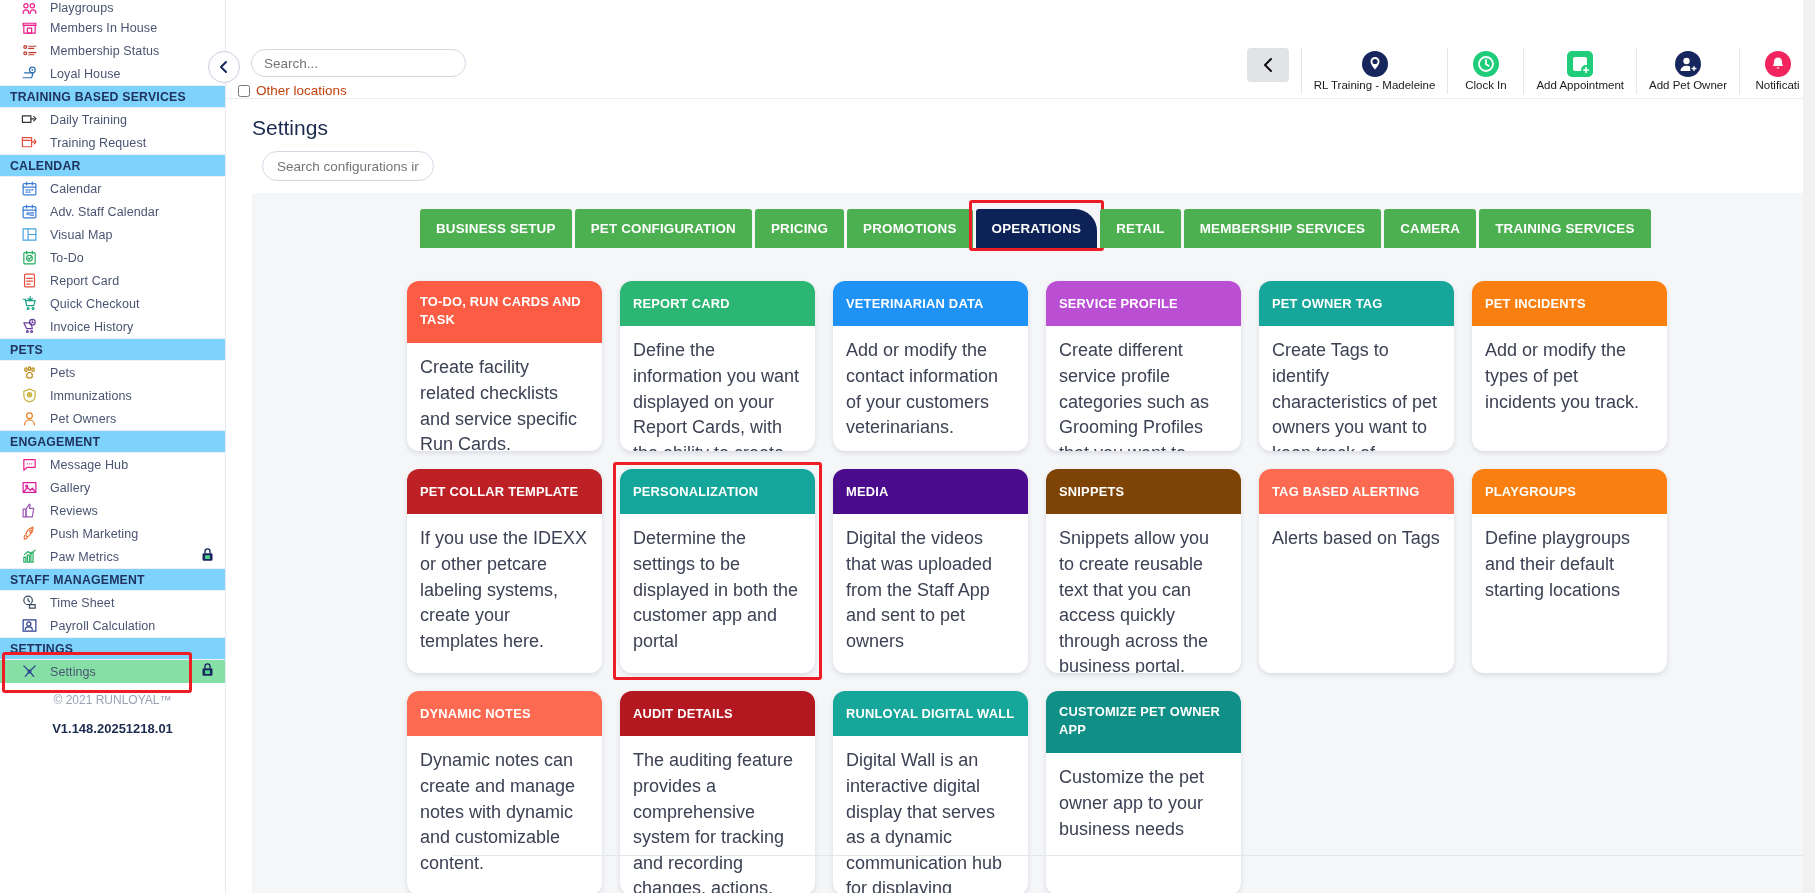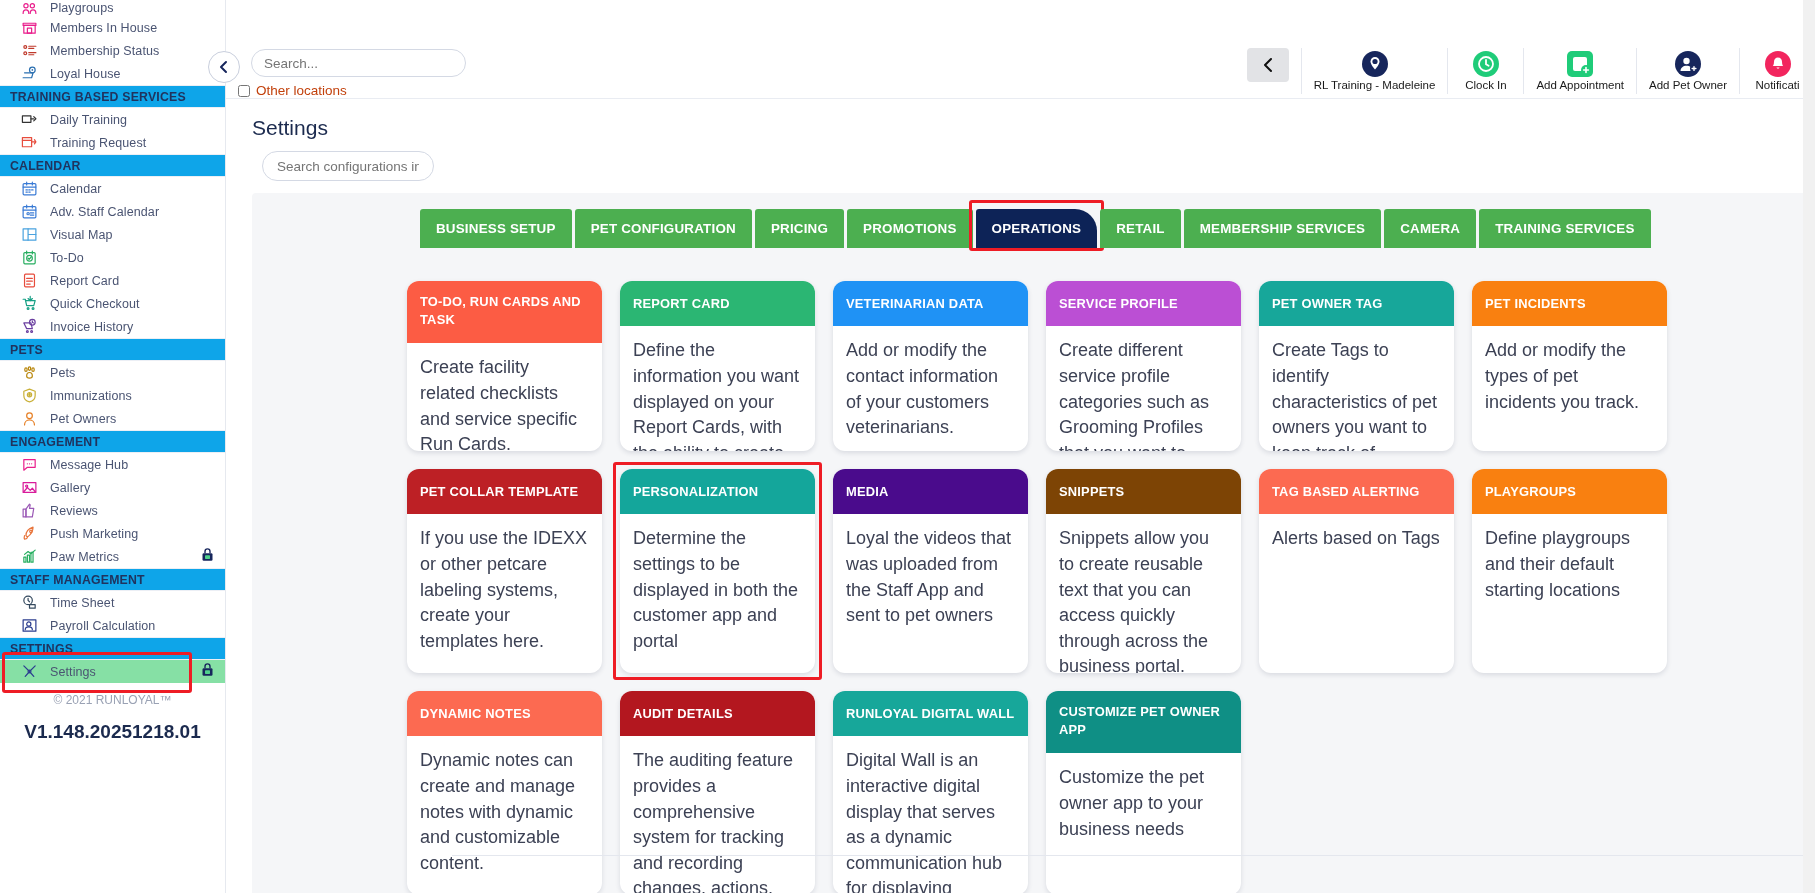--- a/index.html
+++ b/index.html
@@ -25,37 +25,37 @@
     display: flex; align-items: center; justify-content: center;
   }
   .nav-label {
     font-size: 12.5px; color: #4a5472; white-space: nowrap;
     letter-spacing: .1px;
   }
   .nav-section {
     font-size: 12.3px; font-weight: 700; color: #20335e;
     padding: 5px 0 4px 10px; letter-spacing: .2px;
     border-top: 1px solid #eceff5; border-bottom: 1px solid #eceff5;
-    background: #0ea5e9; height: 23px; display: flex; align-items: center;
+    background: #7dd3fc; height: 23px; display: flex; align-items: center;
   }
   .lock-ico { margin-left: auto; }
   .nav-item.active {
     background: #86e0a5;
   }
   .settings-highlight {
     position: absolute; left: 2px; width: 190px;
     border: 3px solid #ee1c25; border-radius: 3px;
     pointer-events: none; z-index: 20;
   }
   .footer-copy {
     text-align: center; font-size: 12px; color: #9aa2b4;
     padding: 10px 0 4px 0;
   }
   .footer-ver {
-    text-align: center; font-size: 19px; color: #1b2a4e;
+    text-align: center; font-size: 13px; color: #1b2a4e;
     font-weight: 700; padding: 10px 0;
   }
 
   
   .main { flex: 1; height: 893px; position: relative; background: #ffffff; margin-top: 43px; }
   .topbar {
     height: 56px; background: #fff; display: flex; align-items: flex-start;
     border-bottom: 1px solid #e9ecf2; position: relative;
   }
   .collapse-btn {
@@ -607,21 +607,21 @@
             <div class="card-wrap">
               <div class="card h-172">
                 <div class="card-head" style="background:#14a69b">PERSONALIZATION</div>
                 <div class="card-body">Determine the settings to be displayed in both the customer app and portal</div>
               </div>
               <div class="card-highlight"></div>
             </div>
             <div class="card-wrap">
               <div class="card h-172">
                 <div class="card-head" style="background:#4a0b8c">MEDIA</div>
-                <div class="card-body">Loyal the videos that was uploaded from the Staff App and sent to pet owners</div>
+                <div class="card-body">Digital the videos that was uploaded from the Staff App and sent to pet owners</div>
               </div>
             </div>
             <div class="card-wrap">
               <div class="card h-172">
                 <div class="card-head" style="background:#7d4405">SNIPPETS</div>
                 <div class="card-body">Snippets allow you to create reusable text that you can access quickly through across the business portal. Get...</div>
               </div>
             </div>
             <div class="card-wrap">
               <div class="card h-172">

